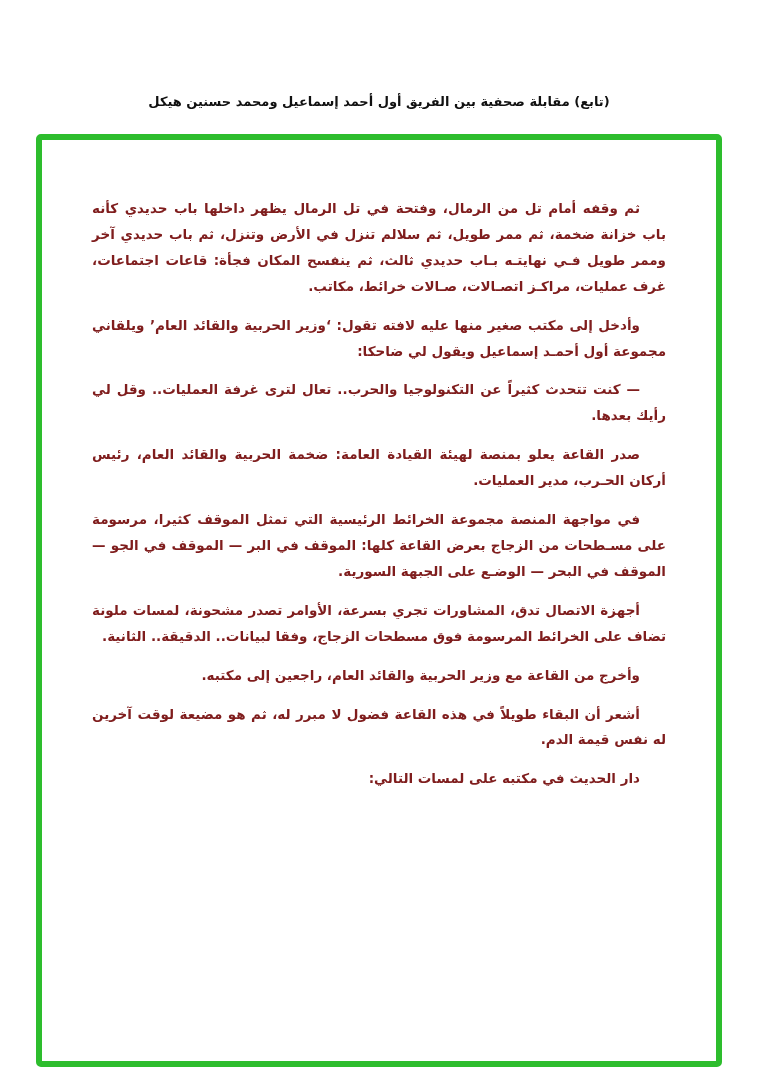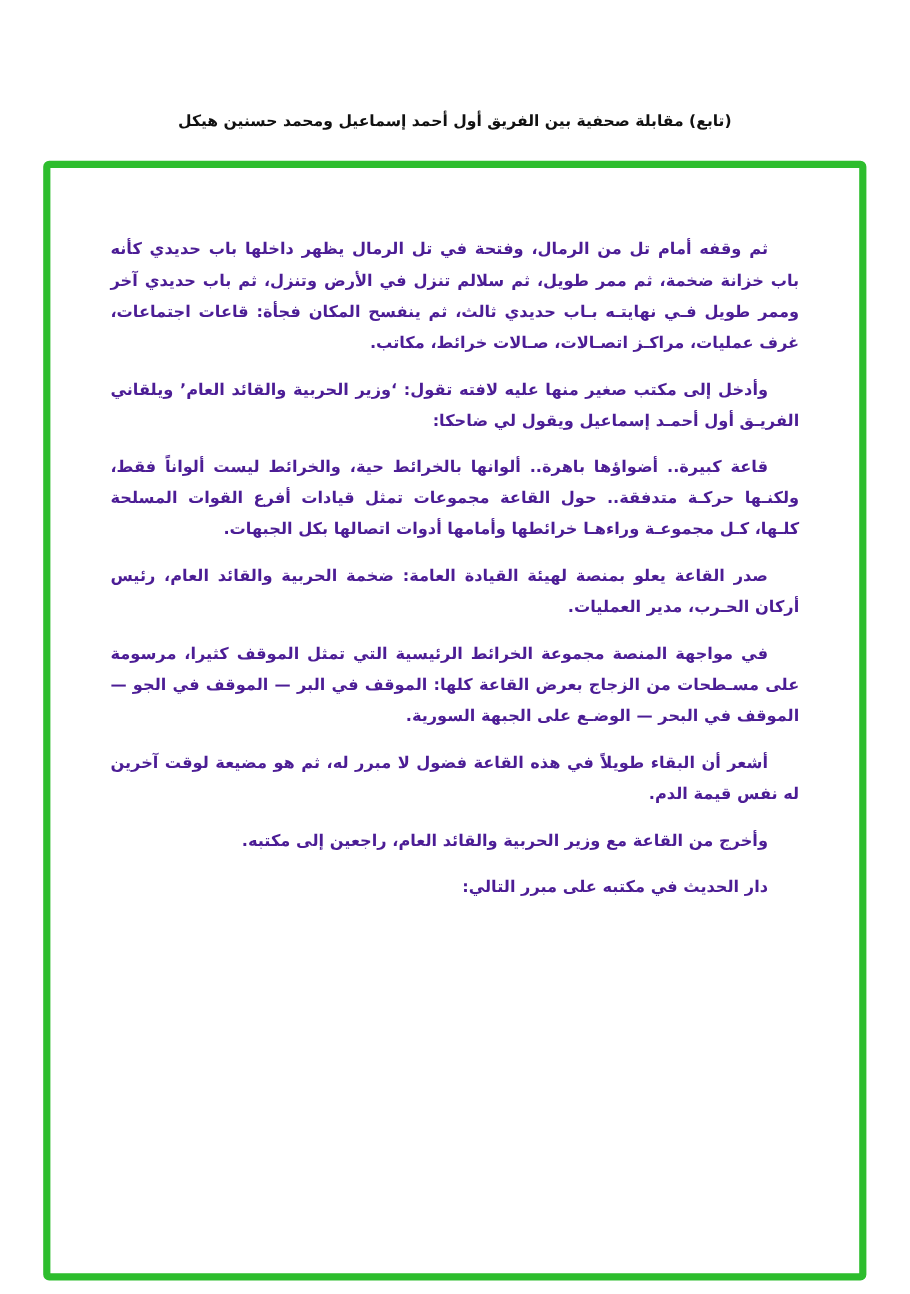--- a/index.html
+++ b/index.html
@@ -42,21 +42,21 @@
   .doc-content {
     position: absolute;
     top: 56px;
     right: 50px;
     left: 50px;
     direction: rtl;
     text-align: justify;
     font-size: 13.5px;
     font-weight: bold;
     line-height: 1.92;
-    color: #4c1d95;
+    color: #7f1d1d;
   }
   .doc-content p {
     margin: 0 0 13px 0;
     text-indent: 26px;
   }
   .page-number {
     position: absolute;
     bottom: 6px;
     left: 0;
     right: 0;
@@ -68,25 +68,26 @@
 </head>
 <body>
 
 <div class="page">
 
   <div class="header-title">(تابع) مقابلة صحفية بين الفريق أول أحمد إسماعيل ومحمد حسنين هيكل</div>
 
   <div class="green-frame" style="border-color: rgb(45, 189, 45);">
     <div class="doc-content" dir="rtl">
       <p>ثم وقفه أمام تل من الرمال، وفتحة في تل الرمال يظهر داخلها باب حديدي كأنه باب خزانة ضخمة، ثم ممر طويل، ثم سلالم تنزل في الأرض وتنزل، ثم باب حديدي آخر وممر طويل فـي نهايتـه بـاب حديدي ثالث، ثم ينفسح المكان فجأة: قاعات اجتماعات، غرف عمليات، مراكـز اتصـالات، صـالات خرائط، مكاتب.</p>
-      <p>وأدخل إلى مكتب صغير منها عليه لافته تقول: ‘وزير الحربية والقائد العام’ ويلقاني الفريـق أول أحمـد إسماعيل ويقول لي ضاحكا:</p>
-      <p>قاعة كبيرة.. أضواؤها باهرة.. ألوانها بالخرائط حية، والخرائط ليست ألواناً فقط، ولكنـها حركـة متدفقة.. حول القاعة مجموعات تمثل قيادات أفرع القوات المسلحة كلـها، كـل مجموعـة وراءهـا خرائطها وأمامها أدوات اتصالها بكل الجبهات.</p>
+      <p>وأدخل إلى مكتب صغير منها عليه لافته تقول: ‘وزير الحربية والقائد العام’ ويلقاني مجموعة أول أحمـد إسماعيل ويقول لي ضاحكا:</p>
+      <p>— كنت تتحدث كثيراً عن التكنولوجيا والحرب.. تعال لترى غرفة العمليات.. وقل لي رأيك بعدها.</p>
       <p>صدر القاعة يعلو بمنصة لهيئة القيادة العامة: ضخمة الحربية والقائد العام، رئيس أركان الحـرب، مدير العمليات.</p>
       <p>في مواجهة المنصة مجموعة الخرائط الرئيسية التي تمثل الموقف كثيرا، مرسومة على مسـطحات من الزجاج بعرض القاعة كلها: الموقف في البر — الموقف في الجو — الموقف في البحر — الوضـع على الجبهة السورية.</p>
+      <p>أجهزة الاتصال تدق، المشاورات تجري بسرعة، الأوامر تصدر مشحونة، لمسات ملونة تضاف على الخرائط المرسومة فوق مسطحات الزجاج، وفقا لبيانات.. الدقيقة.. الثانية.</p>
+      <p>وأخرج من القاعة مع وزير الحربية والقائد العام، راجعين إلى مكتبه.</p>
       <p>أشعر أن البقاء طويلاً في هذه القاعة فضول لا مبرر له، ثم هو مضيعة لوقت آخرين له نفس قيمة الدم.</p>
-      <p>وأخرج من القاعة مع وزير الحربية والقائد العام، راجعين إلى مكتبه.</p>
-      <p>دار الحديث في مكتبه على مبرر التالي:</p>
+      <p>دار الحديث في مكتبه على لمسات التالي:</p>
     </div>
   </div>
 
   <div class="page-number">٤</div>
 
 </div>
 
 </body></html>

